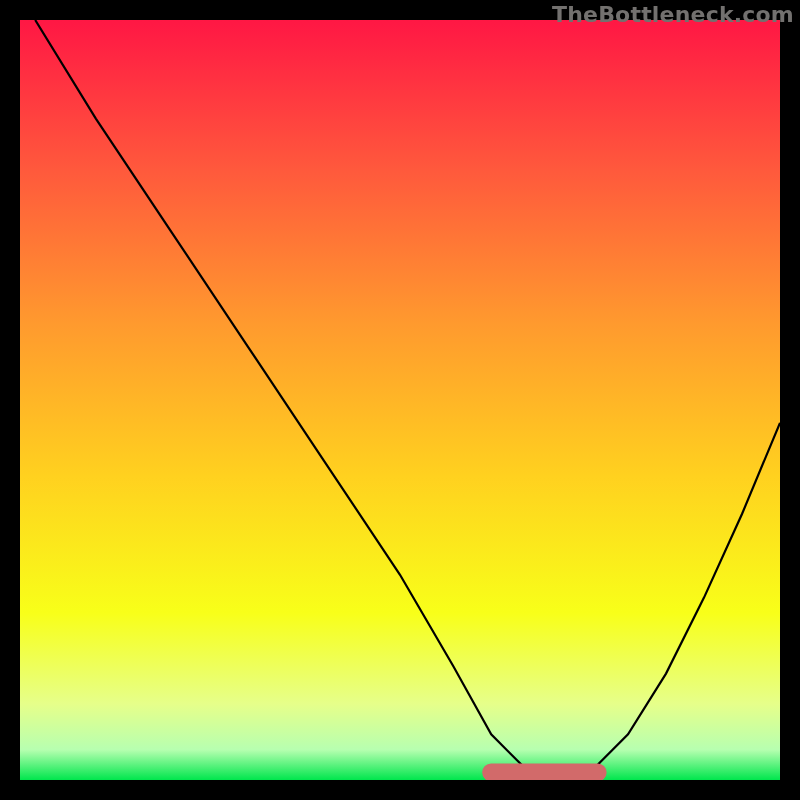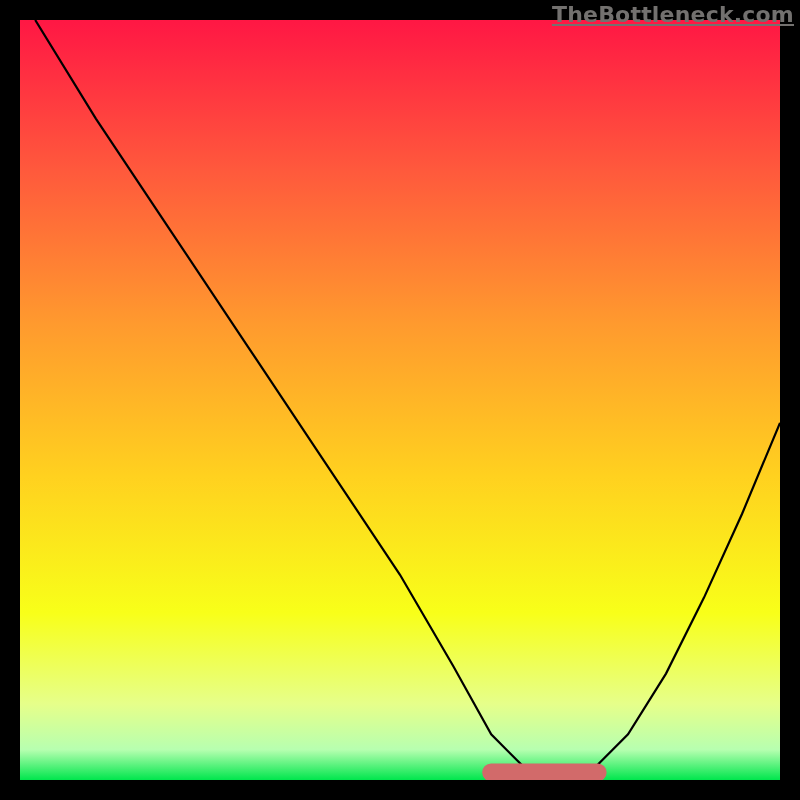--- a/index.html
+++ b/index.html
@@ -33,21 +33,20 @@
   }
   .attribution {
     position: absolute;
     top: 2px;
     right: 6px;
     font-family: "DejaVu Sans", Arial, sans-serif;
     font-size: 22px;
     font-weight: 600;
     color: #73716f;
     letter-spacing: 0.2px;
-    text-decoration: underline;
   }
 </style>
 </head>
 <body>
 
 <div class="frame">
   <div class="plot-area">
     <svg width="760" height="760" viewBox="0 0 760 760">
       <defs>
         <linearGradient id="bg-grad" x1="0" y1="0" x2="0" y2="1">

